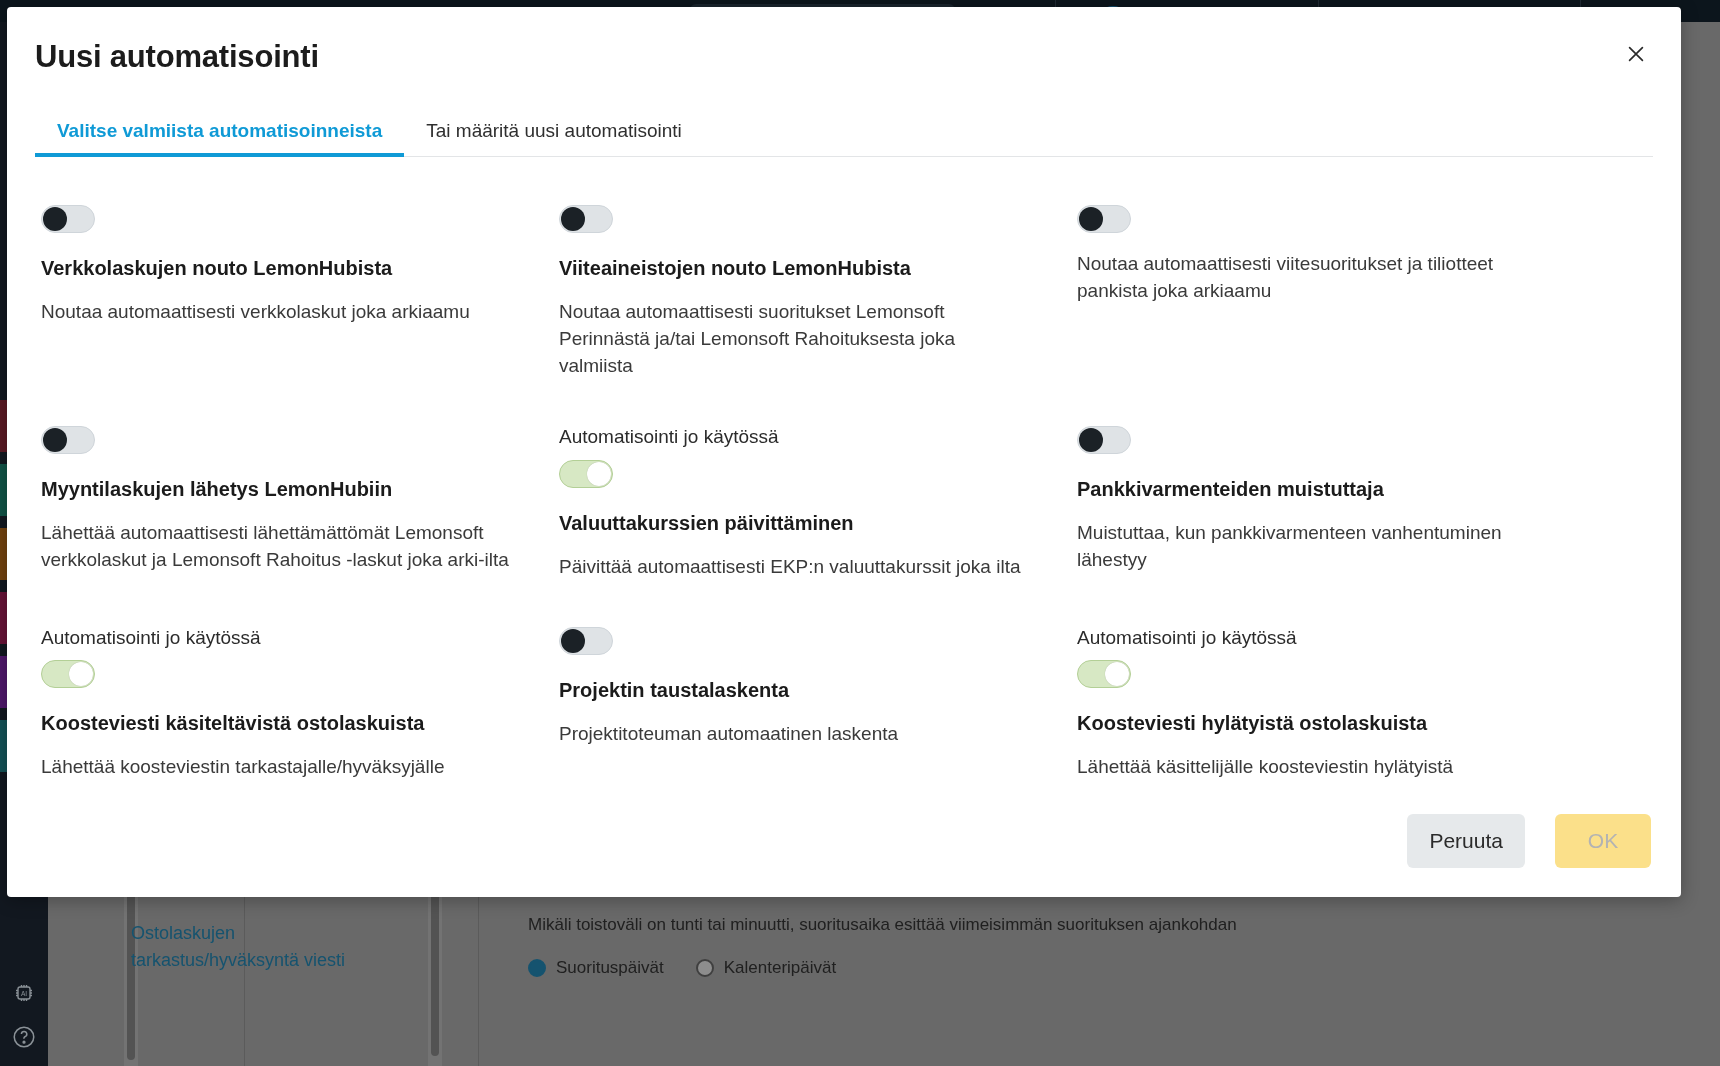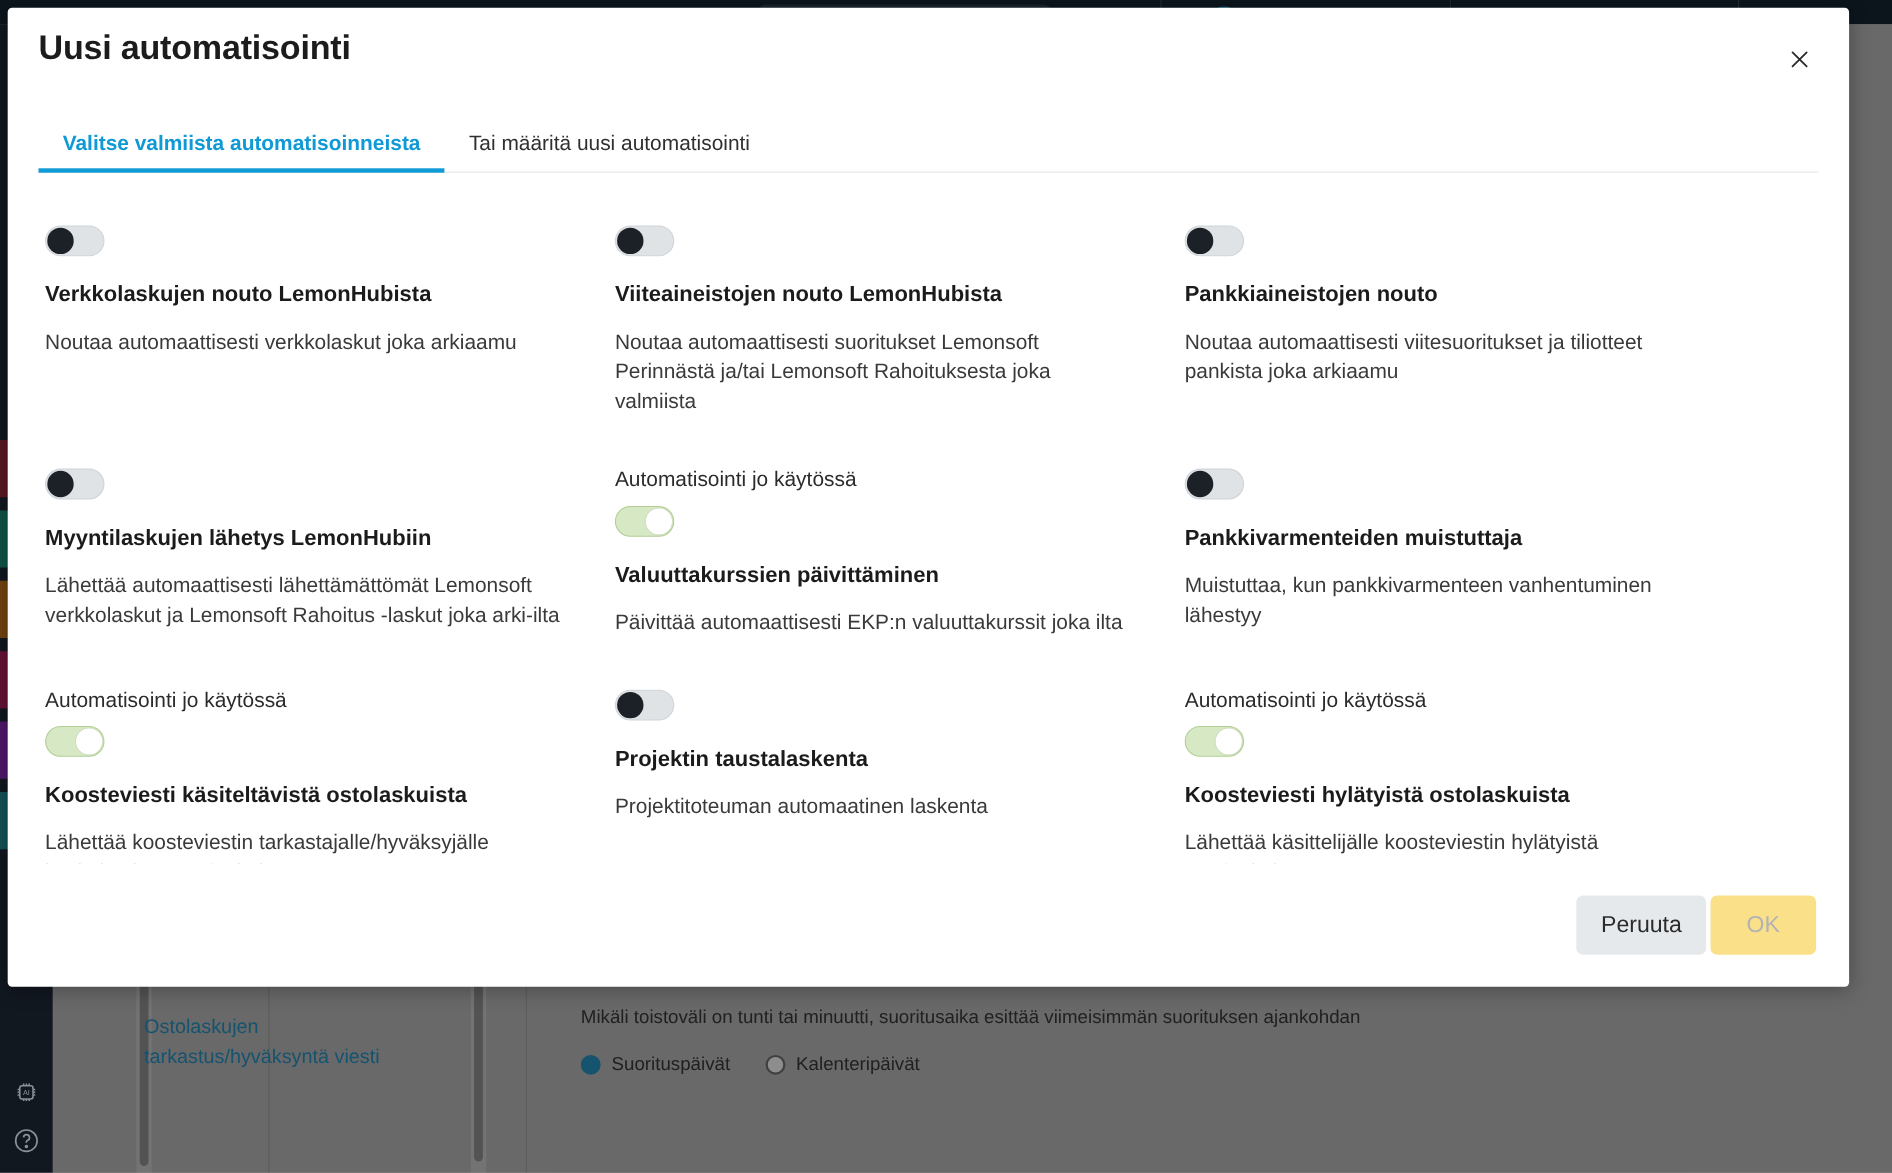--- a/index.html
+++ b/index.html
@@ -174,21 +174,21 @@
     flex-direction: column;
   }
   .modal-header {
     position: relative;
     height: 88px;
     flex: none;
   }
   .modal-title {
     position: absolute;
     left: 28px;
-    top: 19px;
+    top: 32px;
     font-size: 31px;
     font-weight: bold;
     color: #1c1c1c;
     letter-spacing: -0.2px;
   }
   .modal-close {
     position: absolute;
     right: 28px;
     top: 30px;
     width: 34px; height: 34px;
@@ -300,21 +300,21 @@
     max-width: 470px;
   }
 
   .modal-footer {
     flex: none;
     height: 112px;
     display: flex;
     align-items: center;
     justify-content: flex-end;
     padding-right: 30px;
-    gap: 4px;
+    gap: 30px;
   }
   .btn {
     border: none;
     border-radius: 6px;
     font-size: 21px;
     font-family: "Liberation Sans", sans-serif;
     cursor: pointer;
     height: 54px;
     min-width: 112px;
     padding: 0 22px;
@@ -422,21 +422,20 @@
       </div>
 
       <div class="card card-col2">
         <span class="toggle off"><span class="knob"></span></span>
         <div class="card-title">Viiteaineistojen nouto LemonHubista</div>
         <div class="card-desc">Noutaa automaattisesti suoritukset Lemonsoft Perinnästä ja/tai Lemonsoft Rahoituksesta joka valmiista</div>
       </div>
 
       <div class="card">
         <span class="toggle off"><span class="knob"></span></span>
-        <div class="card-title">Pankkiaineistojen nouto</div>
         <div class="card-desc">Noutaa automaattisesti viitesuoritukset ja tiliotteet pankista joka arkiaamu</div>
       </div>
 
       <div class="card">
         <div style="height:32px"></div>
         <span class="toggle off"><span class="knob"></span></span>
         <div class="card-title">Myyntilaskujen lähetys LemonHubiin</div>
         <div class="card-desc">Lähettää automaattisesti lähettämättömät Lemonsoft verkkolaskut ja Lemonsoft Rahoitus -laskut joka arki-ilta</div>
       </div>
 

